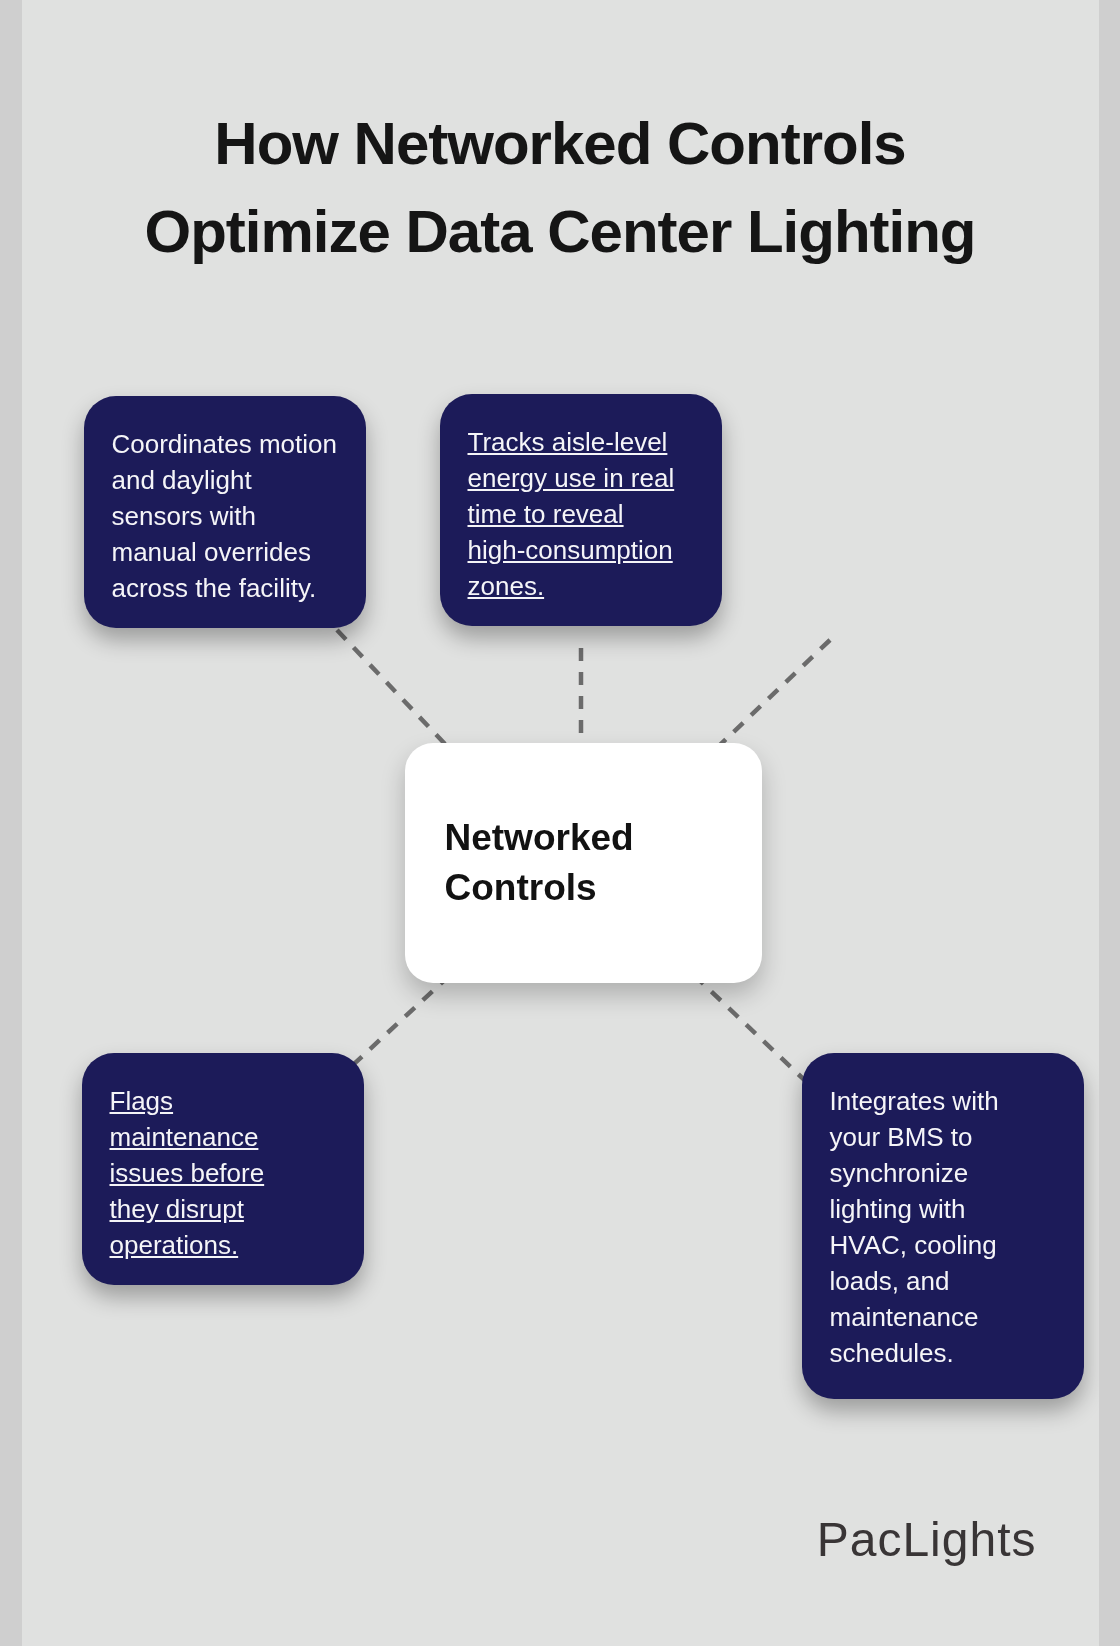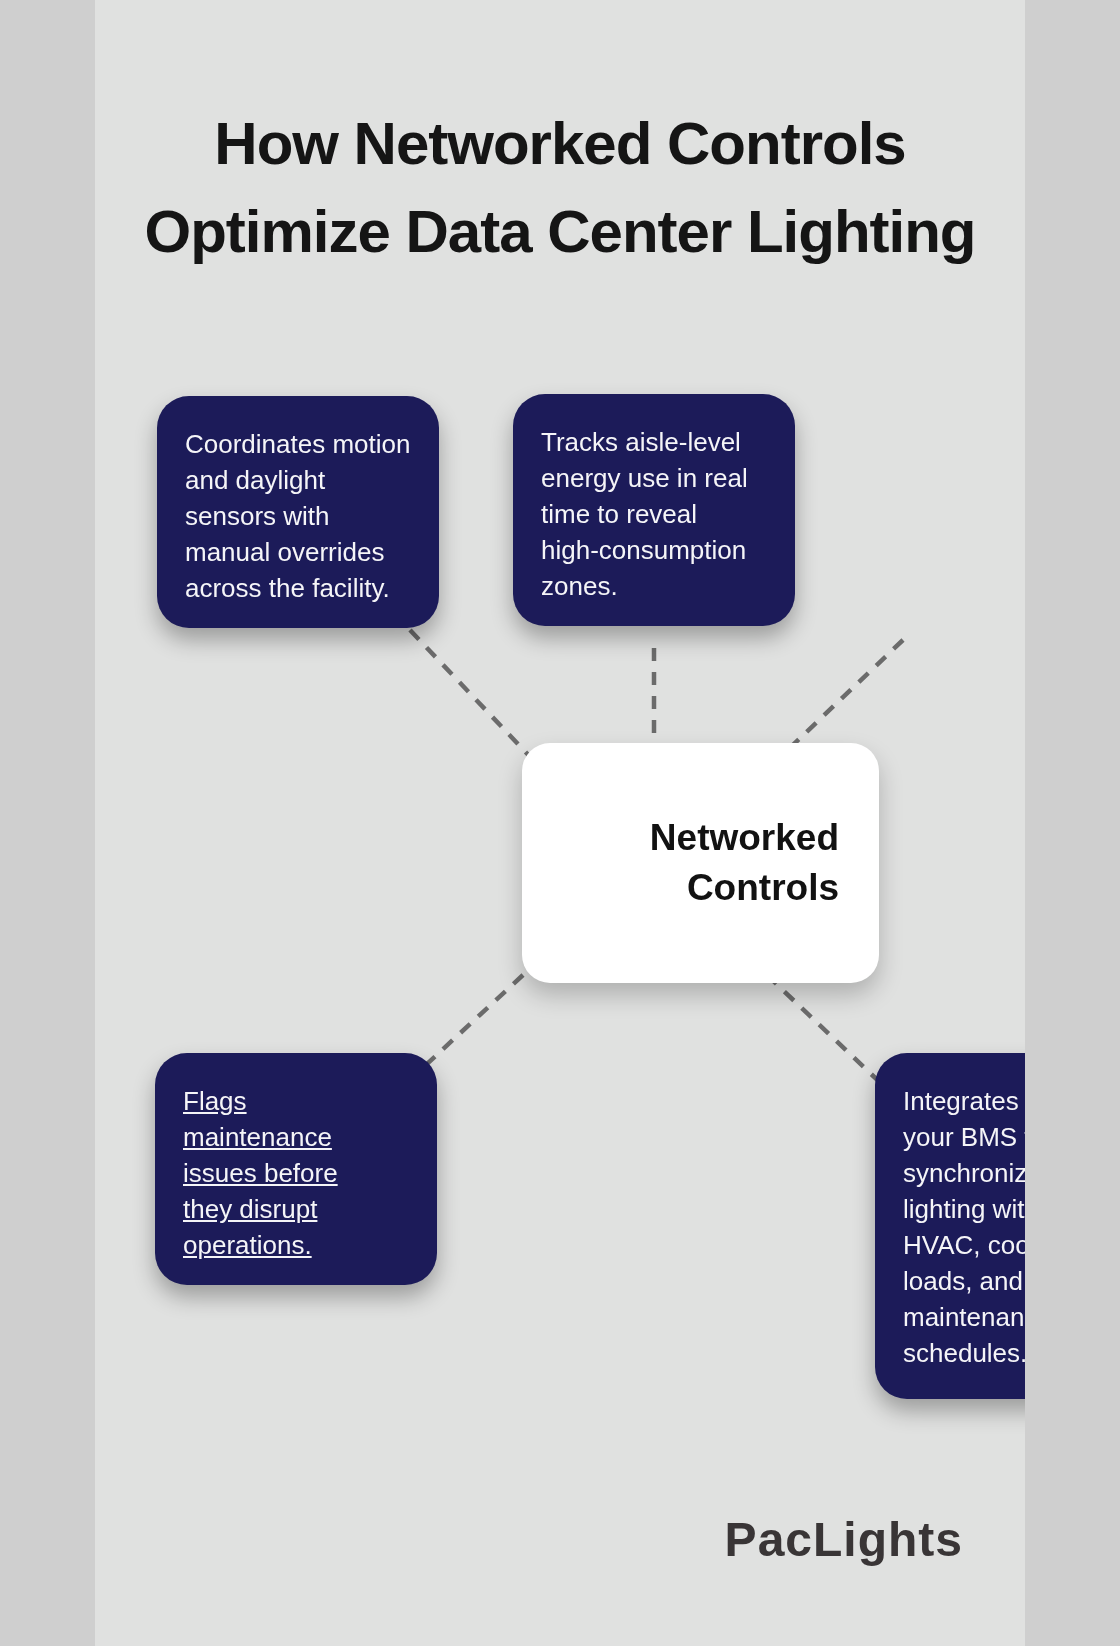--- a/index.html
+++ b/index.html
@@ -8,21 +8,21 @@
     --box-text:#f5f5f8;
     --center-bg:#ffffff;
     --center-text:#121212;
     --title-text:#151515;
     --connector:#6b6b6b;
     --brand-text:#393536;
   }
   html,body{margin:0;padding:0;background:#cfcfcf;}
   .page{
     position:relative;
-    width:930px;
+    width:1077px;
     height:1646px;
     margin:0 auto;
     background:var(--background);
     overflow:hidden;
     font-family:"Liberation Sans","DejaVu Sans",sans-serif;
   }
   .title{
     position:absolute;
     top:100px;
     left:0;
@@ -53,53 +53,52 @@
     box-sizing:border-box;
     background:var(--box-navy);
     color:var(--box-text);
     border-radius:32px;
     padding:30px 28px 22px 28px;
     font-size:26px;
     line-height:36px;
     box-shadow:0 12px 22px rgba(0,0,0,0.30);
   }
   .b-tl{left:62px;  top:396px;  padding-right:20px;}
-  .b-tc{left:418px; top:394px;  padding-right:38px;}
+  .b-tc{left:418px; top:394px;  padding-right:38px;text-decoration:underline;}
   .b-tr{left:780px; top:394px;  padding-right:59px;}
   .b-bl{left:60px;  top:1053px; padding-right:49px;text-decoration:underline;}
   .b-br{left:780px; top:1053px; padding-right:38px; padding-bottom:28px;}
   .center-node{
     position:absolute;
     z-index:2;
     left:383px;
     top:743px;
     width:357px;
     height:240px;
     box-sizing:border-box;
     padding:0 40px;
     background:var(--center-bg);
     color:var(--center-text);
     border-radius:28px;
     display:flex;
     align-items:center;
     justify-content:center;
-    text-align:right;
+    text-align:left;
     font-size:37px;
     line-height:50px;
     font-weight:700;
     box-shadow:0 12px 24px rgba(0,0,0,0.22);
-    margin-left:44px;
   }
   .brand{
     position:absolute;
     z-index:2;
     right:62px;
     top:1512px;
     font-size:48px;
-    font-weight:700;
+    font-weight:400;
     letter-spacing:1px;
     color:var(--brand-text);
   }
 </style>
 </head>
 <body>
 
 <div class="page">
 
   <h1 class="title">

